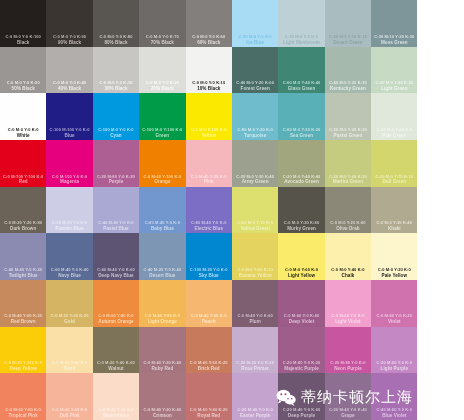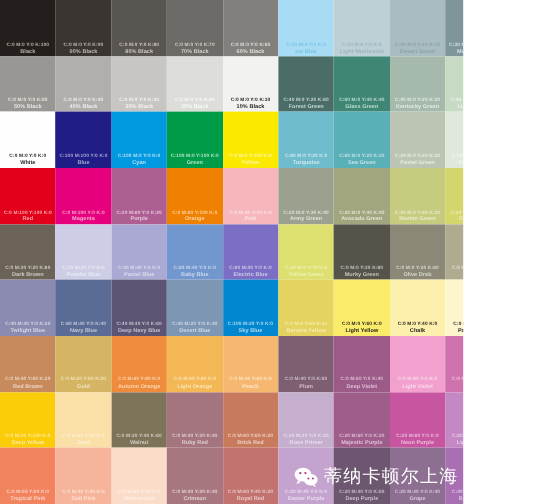--- a/index.html
+++ b/index.html
@@ -5,21 +5,21 @@
   html, body {
     margin: 0;
     padding: 0;
     background: #ffffff;
   }
   body {
     font-family: "Liberation Sans", sans-serif;
   }
   #chart {
     position: relative;
-    width: 386px;
+    width: 417px;
     height: 420px;
     overflow: hidden;
   }
   .grid {
     display: grid;
     grid-template-columns: repeat(10, 46.4px);
     grid-template-rows: repeat(9, 46.666px);
     width: 464px;
     height: 420px;
   }

